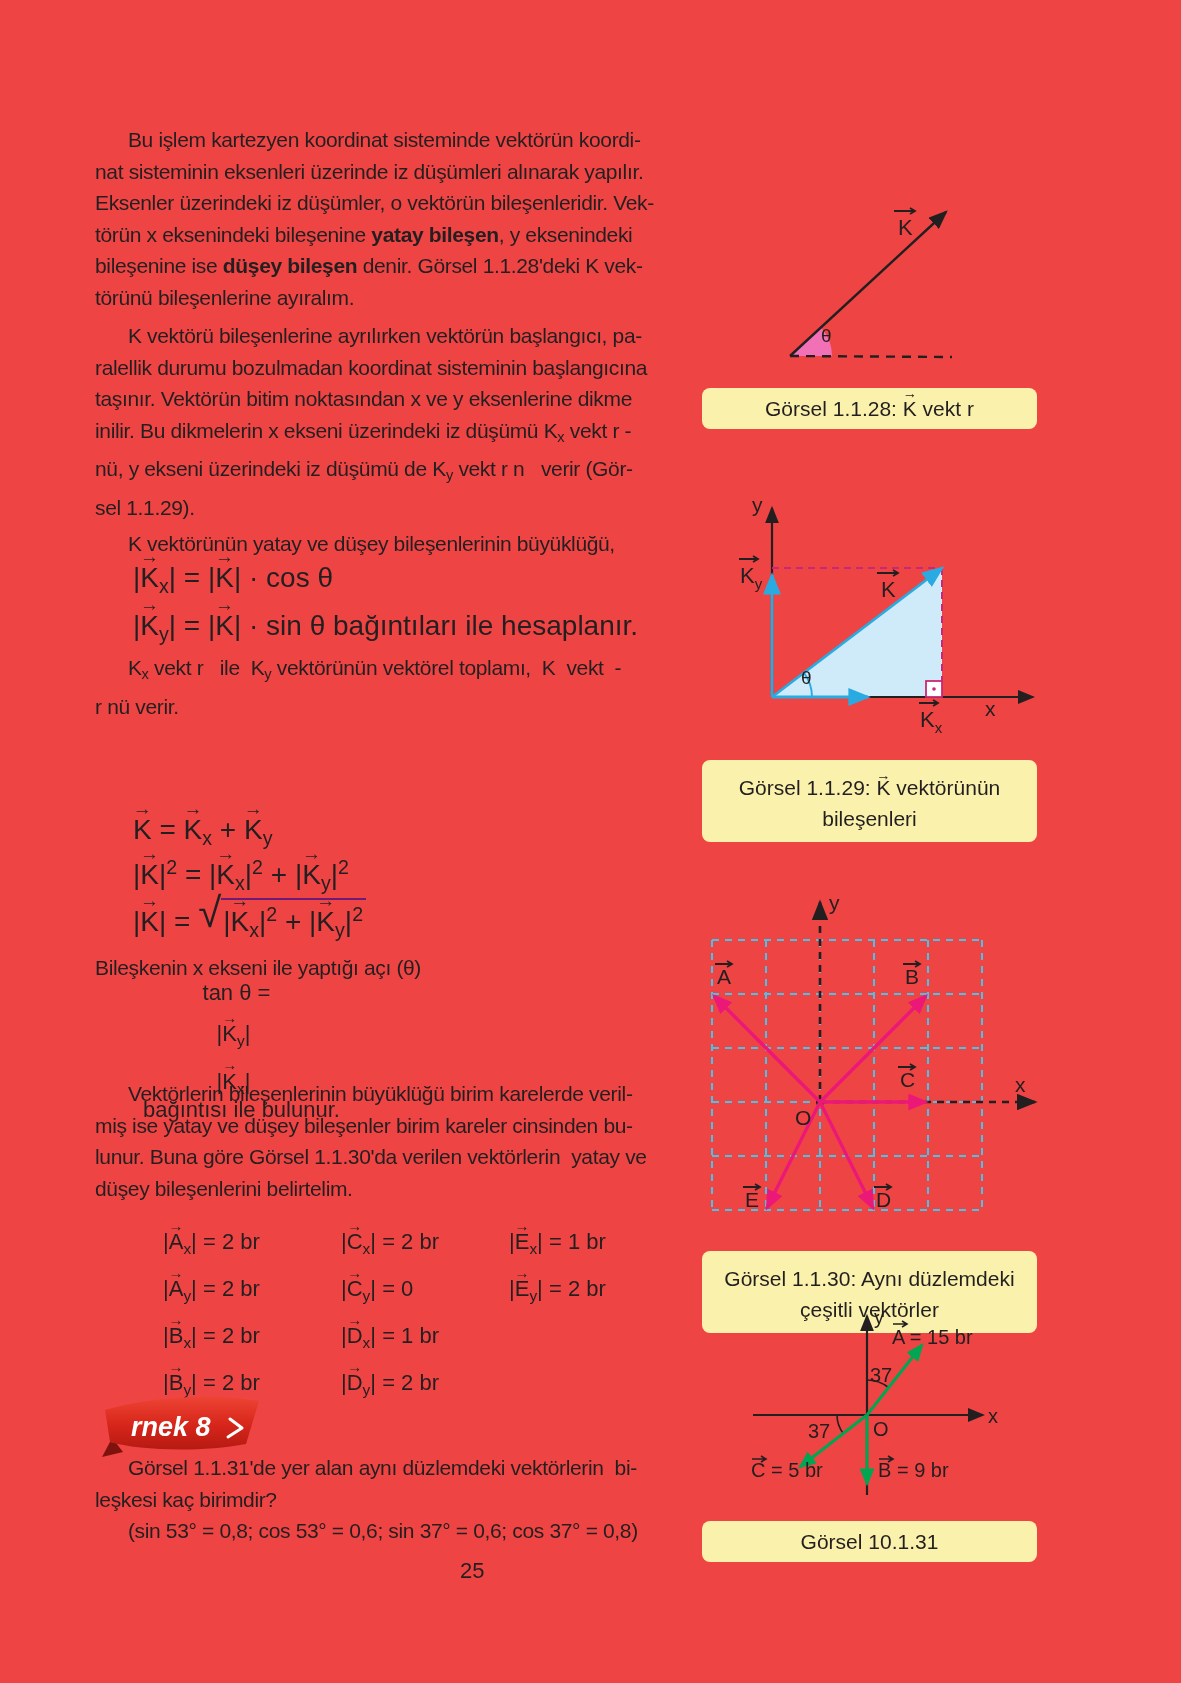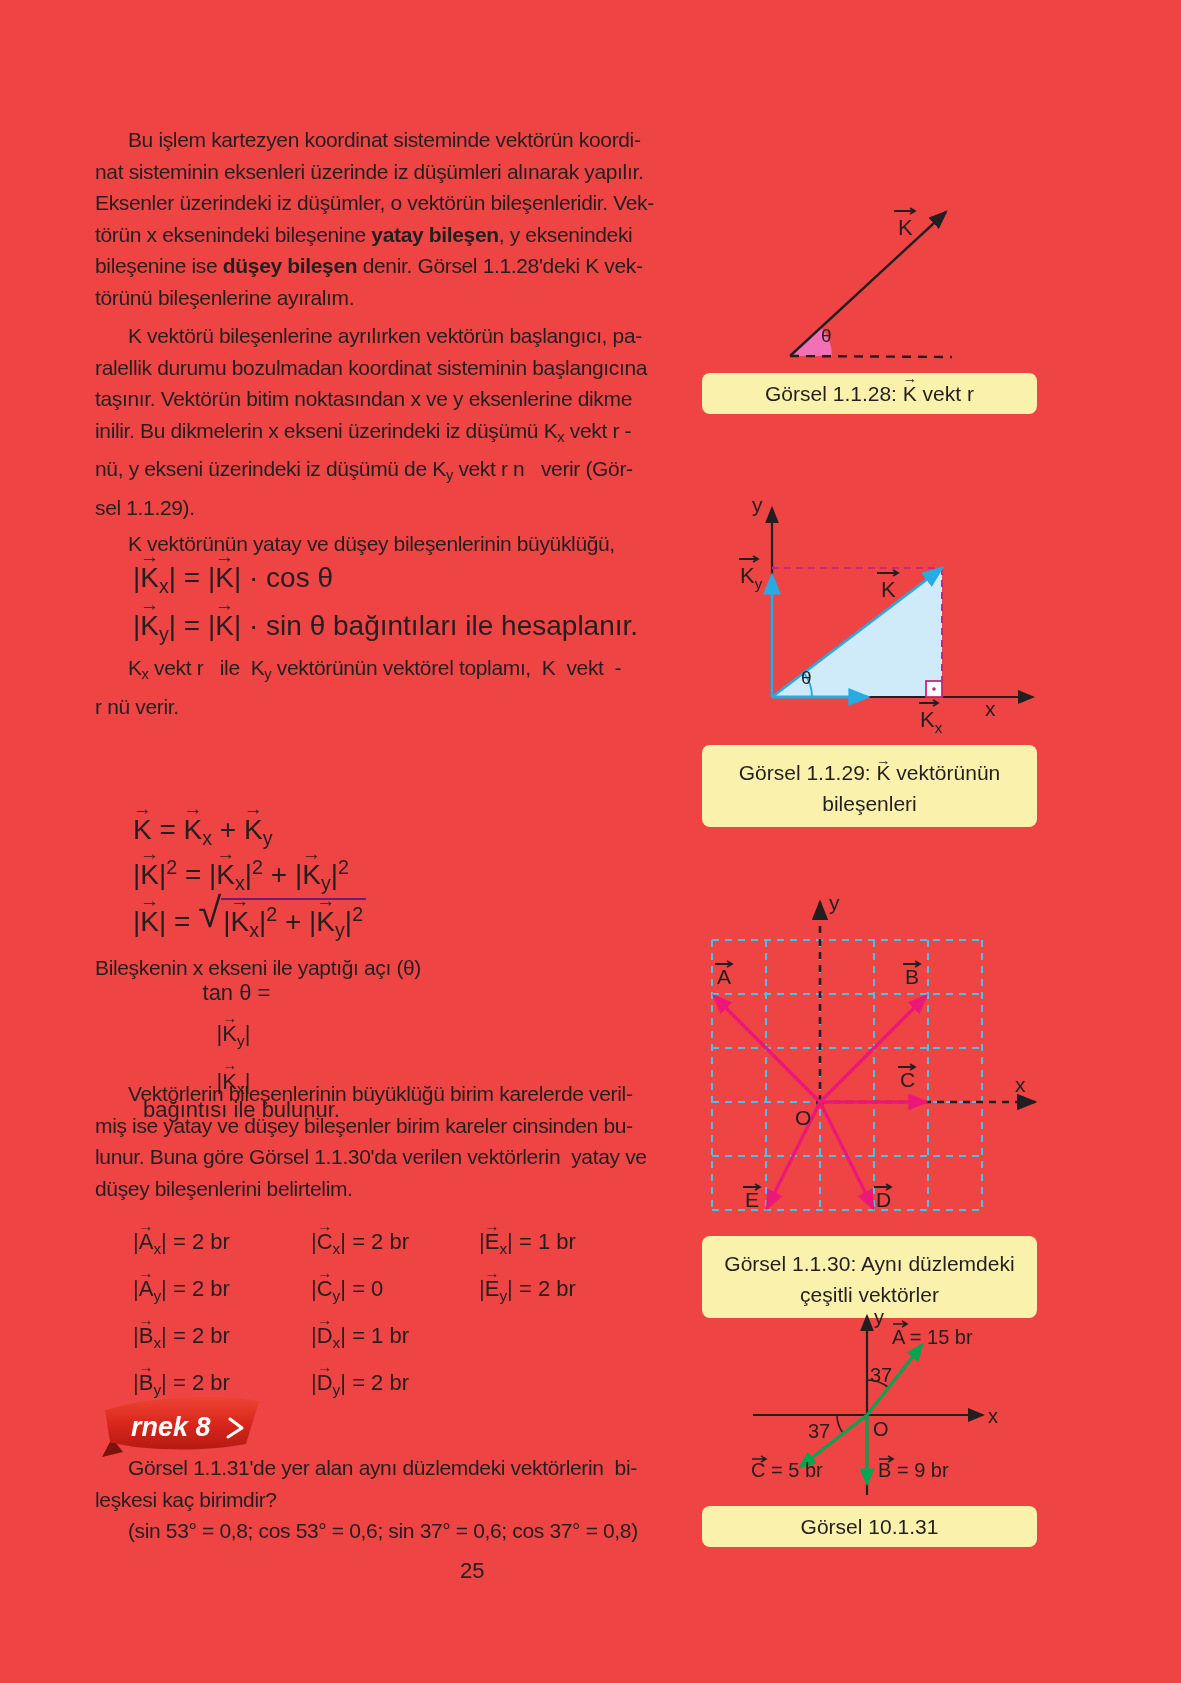--- a/index.html
+++ b/index.html
@@ -15,23 +15,23 @@
   sup{font-size:0.7em;vertical-align:0.5em;}
   .sqrt{display:inline-flex;align-items:flex-start;}
   .radical{font-size:1.5em;line-height:0.9;transform:translateY(-0.1em);}
   .radicand{border-top:2px solid #701a75;padding:3px 3px 0 2px;}
   .tan-row{position:absolute;left:133px;top:980px;display:flex;align-items:center;font-size:22px;flex-direction:column;}
   .tan-stack{display:flex;flex-direction:column;align-items:flex-start;margin:0 12px 0 6px;row-gap:4px;}
   .tan-stack>div{padding-top:15px;}
   .tan-rest{margin-left:10px;}
   .comp-grid{position:absolute;left:133px;top:1216px;display:grid;
              grid-template-columns:178px 168px 170px;grid-auto-rows:47px;font-size:22px;}
-  .comp-grid>div{padding-top:13px;white-space:nowrap;}
+  .comp-grid>div{padding-top:13px;white-space:nowrap;margin-left:30px;}
   .caption{position:absolute;left:702px;width:335px;background:#faf2ac;border-radius:8px;
-           text-align:center;font-size:21px;color:#231f20;box-sizing:border-box;}
+           text-align:center;font-size:21px;color:#231f20;box-sizing:border-box;margin-top:15px;}
   .cap-1line{padding:9px 4px 8px 4px;}
   .cap-2line{padding:12px 4px 8px 4px;line-height:31px;}
   .fig{position:absolute;}
   svg text{font-family:"Liberation Sans","DejaVu Sans",sans-serif;fill:#231f20;}
   .pagenum{position:absolute;left:460px;top:1558px;width:160px;text-align:left;font-size:22px;}
   .ribbon-text{font-style:italic;font-weight:bold;fill:#ffffff;font-size:27px;}
 </style>
 </head>
 <body>
 

